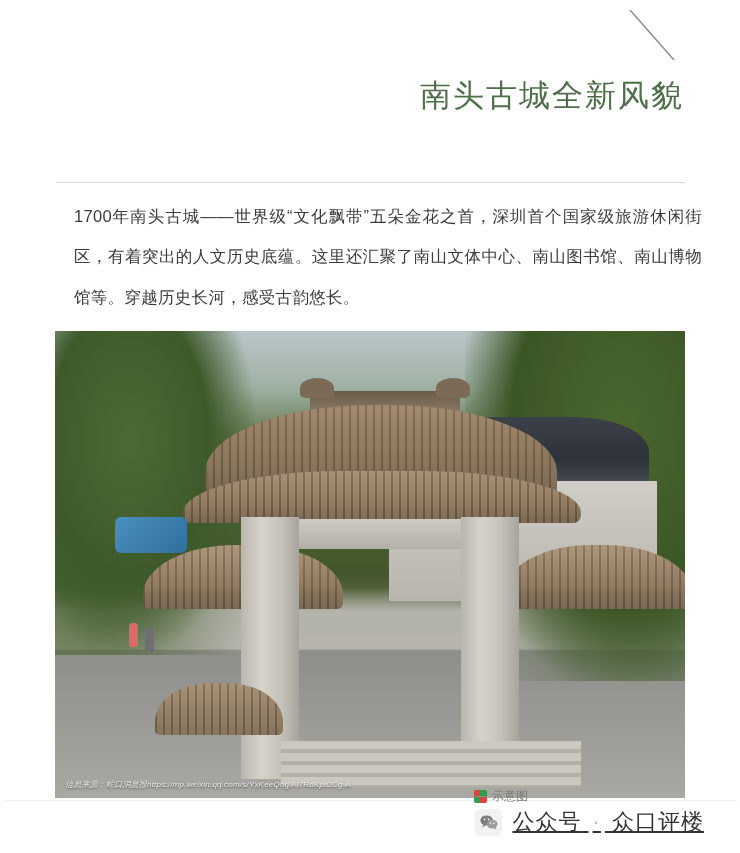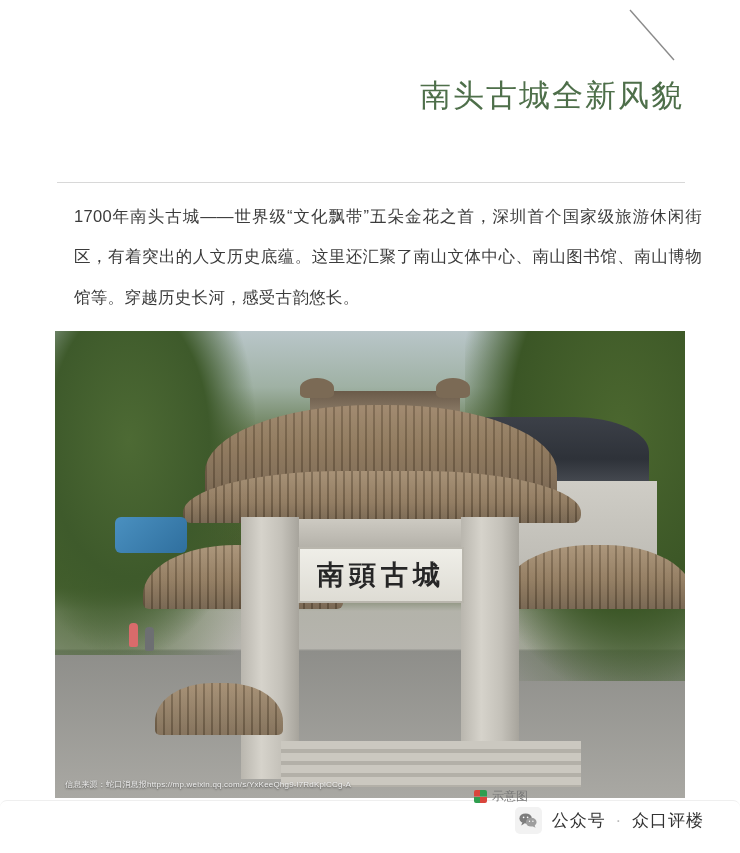--- a/index.html
+++ b/index.html
@@ -236,20 +236,21 @@
 
   
   .photo-caption {
     position: absolute;
     left: 10px;
     bottom: 8px;
     font-size: 8px;
     color: #efefef;
     letter-spacing: 0.2px;
     text-shadow: 0 1px 2px rgba(0,0,0,0.6);
+    font-style: italic;
   }
 
   
   .bottom-bar {
     position: absolute;
     left: 0;
     top: 800px;
     width: 740px;
     height: 55px;
     background: #ffffff;
@@ -288,23 +289,24 @@
   .wechat-badge {
     width: 27px; height: 27px;
     border-radius: 5px;
     background: #f2f2f2;
     display: flex;
     align-items: center;
     justify-content: center;
   }
   .wechat-badge svg { display: block; }
   .account-text {
-    font-size: 17px;
+    font-size: 22px;
     color: #333;
     letter-spacing: 1px;
+    text-decoration: underline;
   }
   .account-text .sep { color: #bbb; margin: 0 4px; }
 
   
   .sohu {
     position: absolute;
     left: 8px;
     top: 816px;
     display: flex;
     align-items: center;
@@ -356,23 +358,20 @@
     <div class="bg-roof"></div>
     <div class="bg-wall"></div>
     <div class="ridge-orn"></div>
     <div class="gate-roof"></div>
     <div class="gate-roof2"></div>
     <div class="wing left"></div>
     <div class="wing right"></div>
     <div class="lintel"></div>
     <div class="pillar p1"></div>
     <div class="pillar p2"></div>
-    <div class="plaque">
-      <span>南頭古城</span>
-    </div>
     <div class="wing-low"></div>
     <div class="steps"></div>
     <div class="awning"></div>
     <div class="person a"></div>
     <div class="person b"></div>
     <div class="photo-caption">信息来源：蛇口消息报https://mp.weixin.qq.com/s/YxKeeQhg9-l7RdKplCCg-A</div>
   </div>
 
   <div class="bottom-bar">
     <div class="illus-tag">

